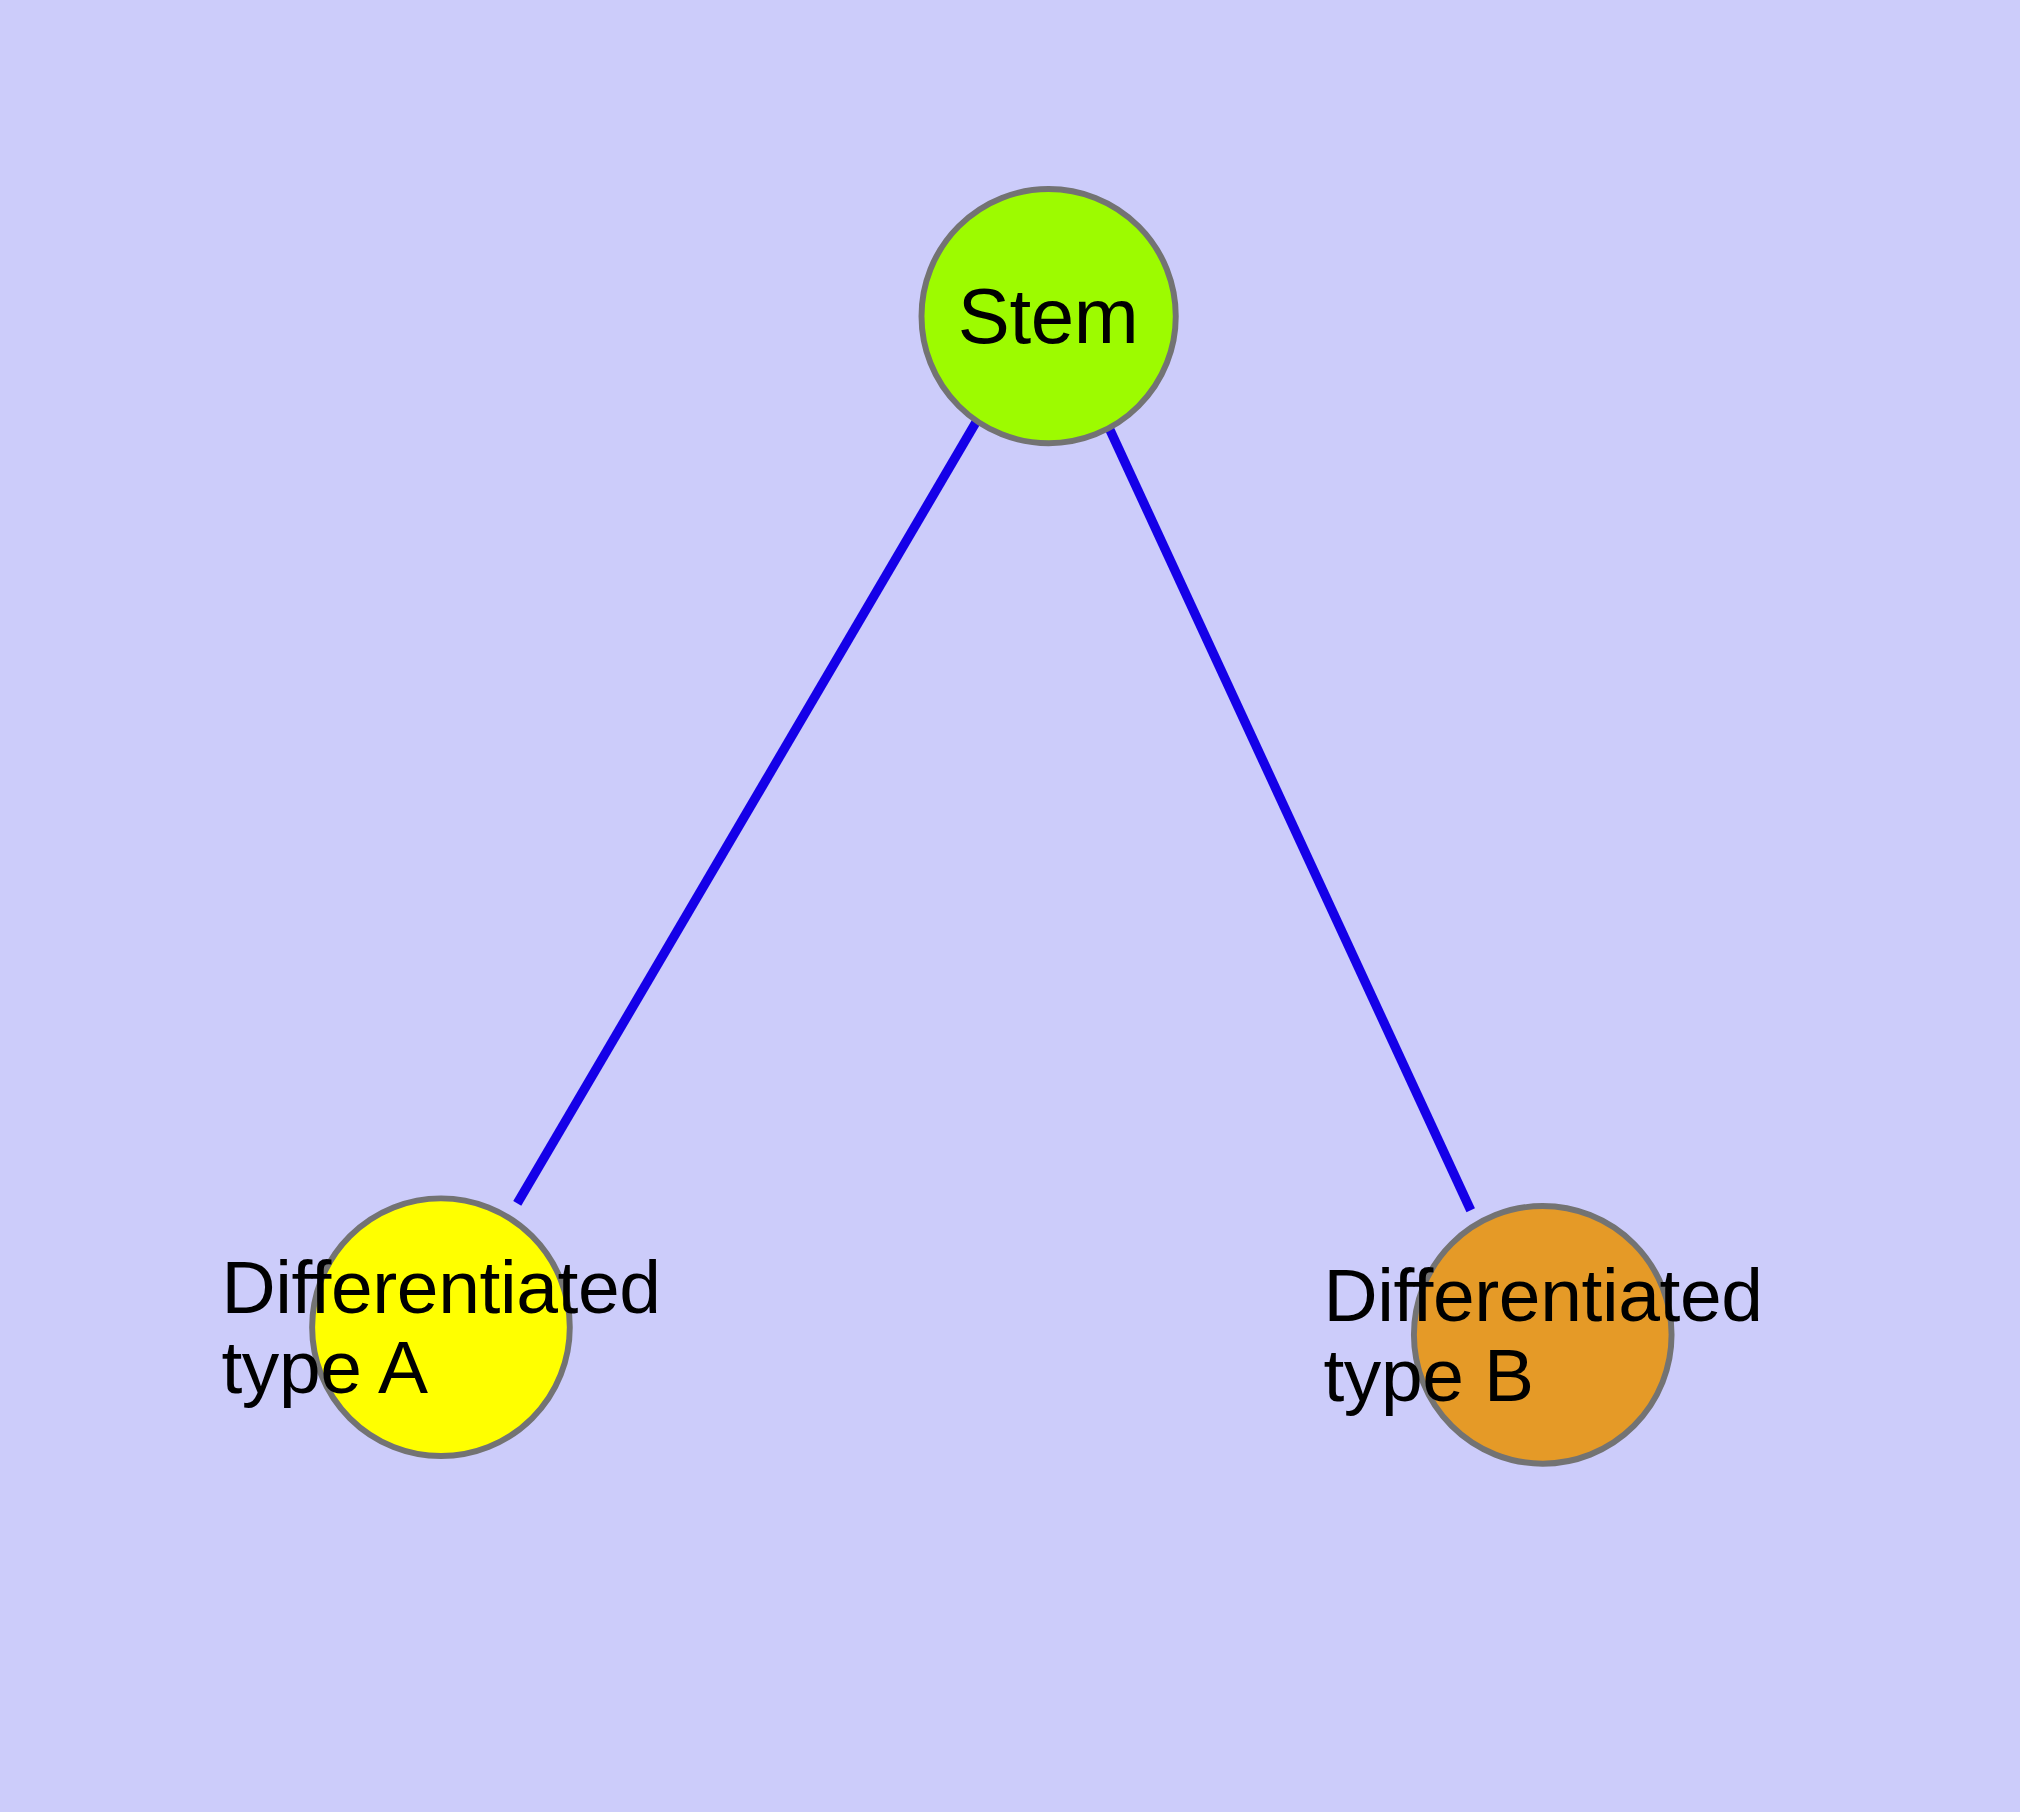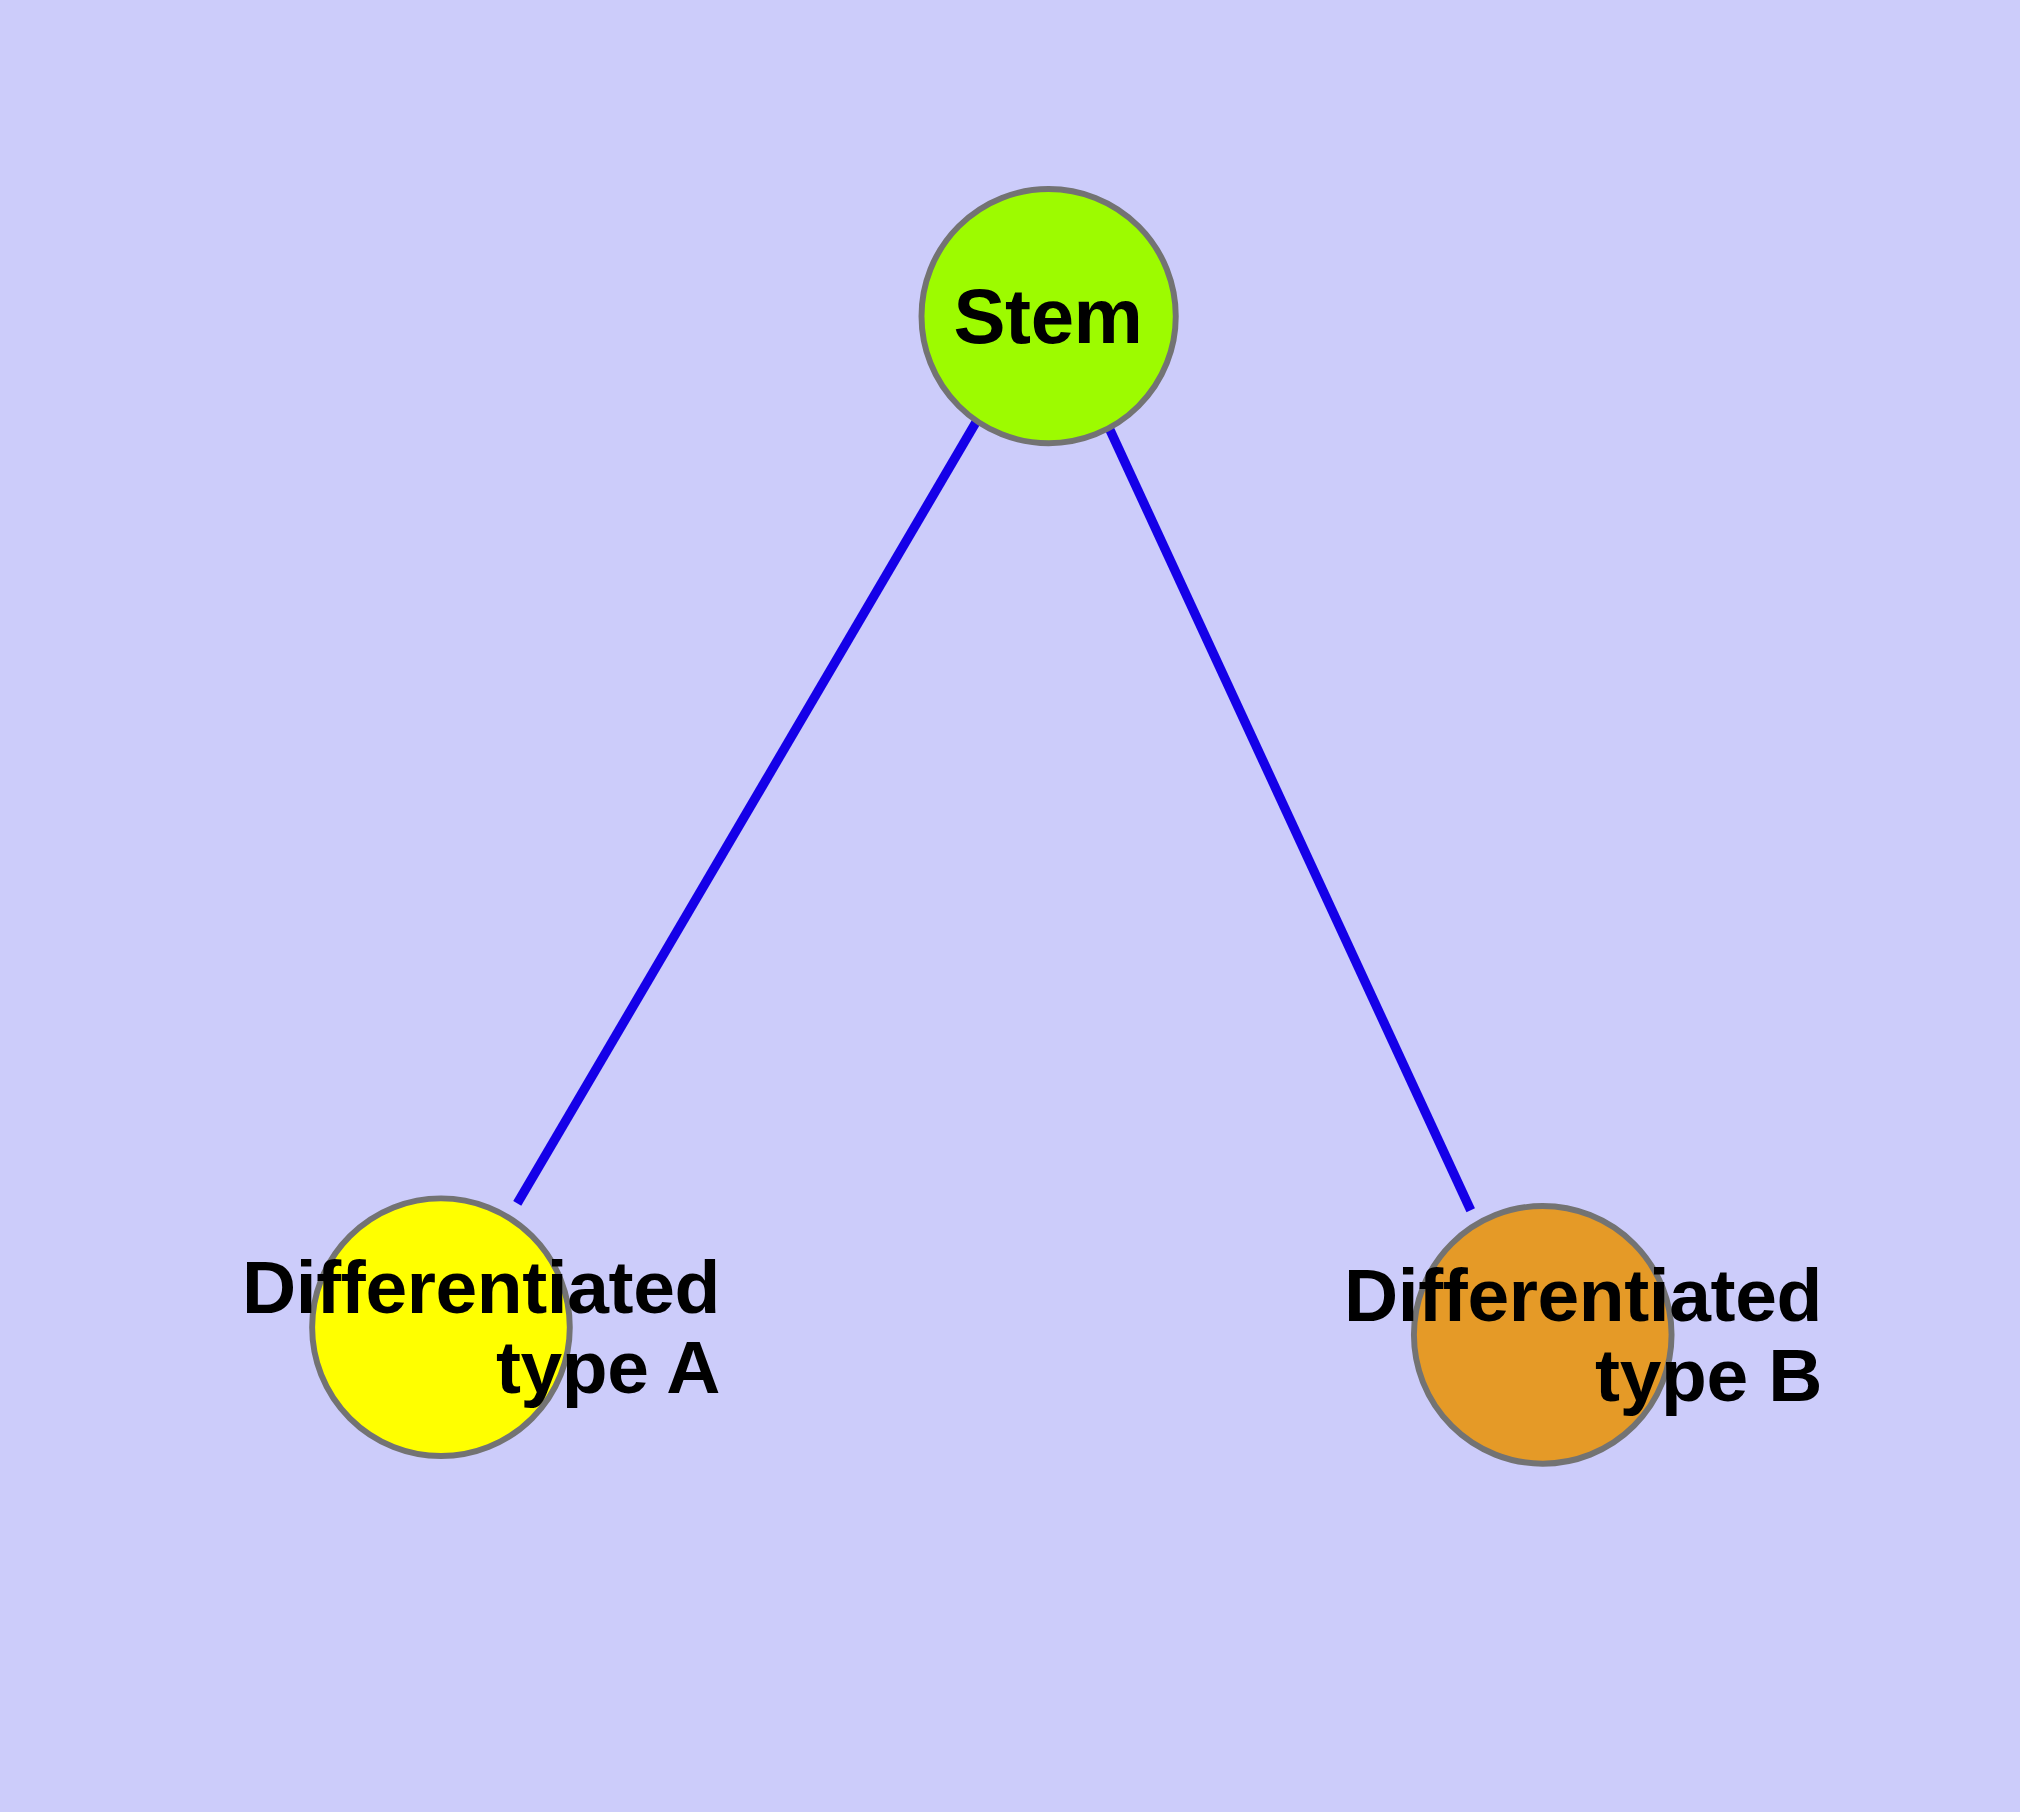--- a/index.html
+++ b/index.html
@@ -26,35 +26,34 @@
   }
   .edge-line {
     stroke-linecap: butt;
   }
   .node-circle {
     stroke-width: 7;
   }
   .node-label {
     position: absolute;
     color: #000000;
-    font-weight: bold;
-    text-align: right;
+    font-weight: normal;
+    text-align: left;
     white-space: pre;
     line-height: 1.06;
     letter-spacing: -0.4px;
     transform: translate(-50%, -50%);
     pointer-events: none;
     user-select: none;
   }
   .node-label.single {
     font-size: 78px;
   }
   .node-label.double {
     font-size: 75px;
-    margin-left: 40px;
   }
 </style>
 </head>
 <body>
 
 <div id="stage" style="background: rgb(204, 204, 250); width: 2021px; height: 1812px;">
 
   <svg id="graph-svg" viewBox="0 0 2384 2138" xmlns="http://www.w3.org/2000/svg">
 
     <g>

